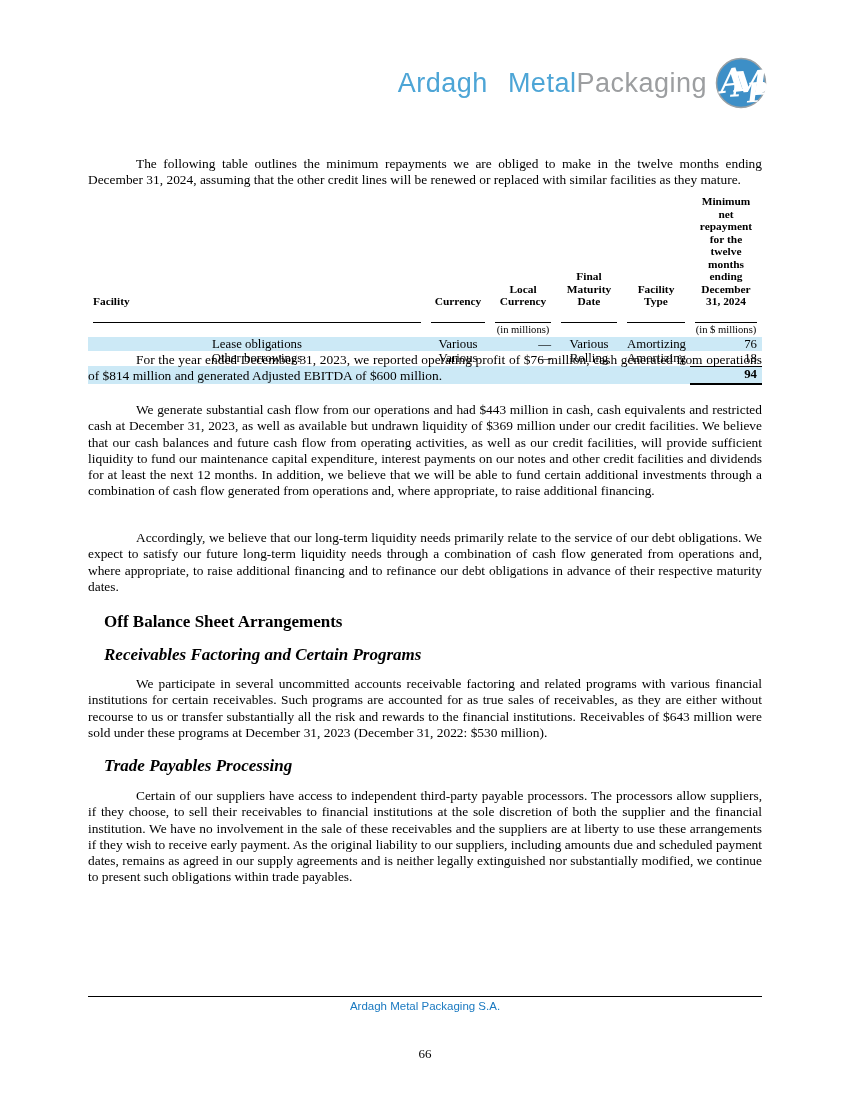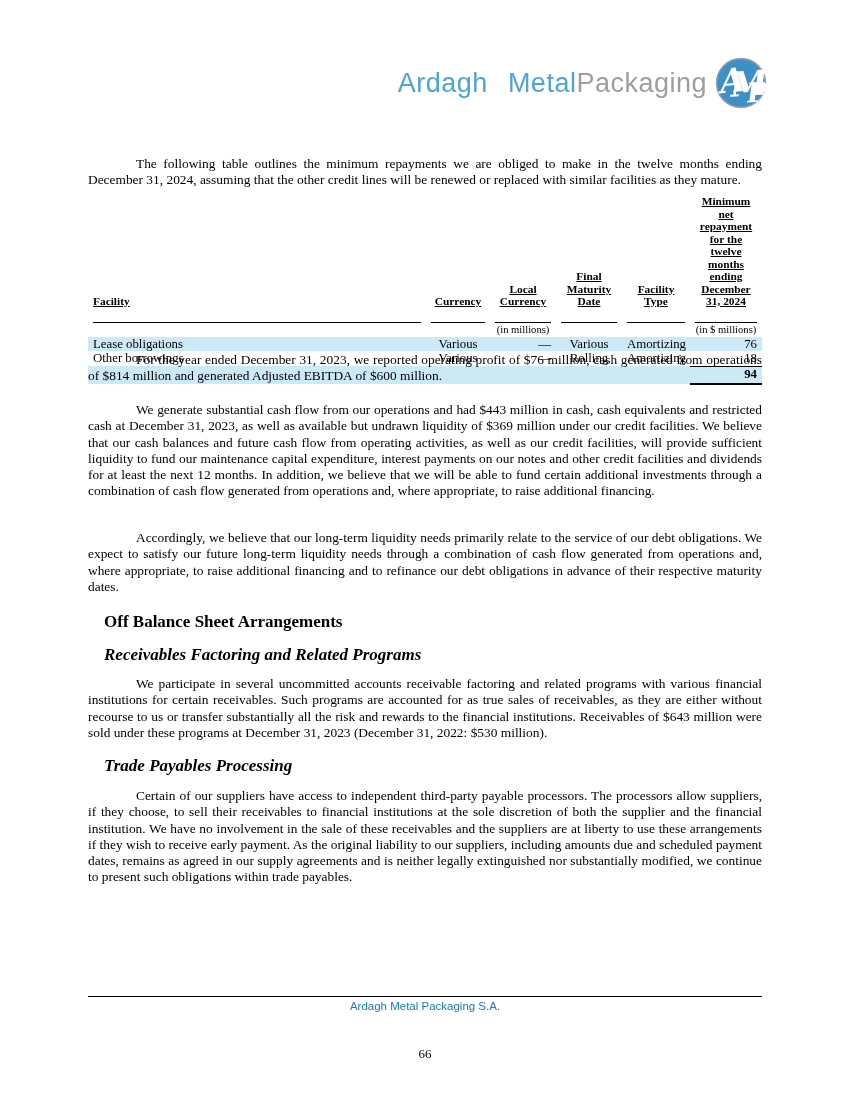--- a/index.html
+++ b/index.html
@@ -39,32 +39,32 @@
   .fin-table{
     position:absolute;left:88px;top:195px;width:674px;
     border-collapse:collapse;table-layout:fixed;
   }
   .fin-table th{
     vertical-align:bottom;padding:0 5px;
     font-size:11.4px;line-height:12.5px;font-weight:bold;
     text-align:center;
   }
   .fin-table th .lbl{
-    border-bottom:1.4px solid #000;padding-bottom:14px;text-decoration:underline;
+    border-bottom:1.4px solid #000;padding-bottom:14px;
   }
   .fin-table th .lbl.left{text-align:left;}
   .fin-table th .sub{
     min-height:14px;font-size:10.6px;line-height:13px;font-weight:normal;
   }
   .fin-table td{
     font-size:12.8px;line-height:14.6px;padding:0 5px;
     white-space:nowrap;
   }
   tr.hl td{background:#cce9f6;}
-  .left{text-align:left;}
+  .left{text-align:center;}
   .ctr{text-align:center;}
   .rt{text-align:right;padding-right:14px;}
   .amt{text-align:right;padding-right:9px;}
   td.line1{border-bottom:1.2px solid #000;}
   td.total-amt{font-weight:bold;border-bottom:2.6px solid #000;}
   tr.total td{height:16px;}
   
   .footer-line{
     position:absolute;left:88px;top:996px;width:674px;
     border-top:1.6px solid #000;
@@ -160,21 +160,21 @@
         <td class="amt total-amt">94</td>
       </tr>
     </tbody>
   </table>
 
   <div class="para" style="top:352px">For the year ended December 31, 2023, we reported operating profit of $76 million, cash generated from operations of $814 million and generated Adjusted EBITDA of $600 million.</div>
   <div class="para" style="top:402px">We generate substantial cash flow from our operations and had $443 million in cash, cash equivalents and restricted cash at December 31, 2023, as well as available but undrawn liquidity of $369 million under our credit facilities. We believe that our cash balances and future cash flow from operating activities, as well as our credit facilities, will provide sufficient liquidity to fund our maintenance capital expenditure, interest payments on our notes and other credit facilities and dividends for at least the next 12 months. In addition, we believe that we will be able to fund certain additional investments through a combination of cash flow generated from operations and, where appropriate, to raise additional financing.</div>
   <div class="para" style="top:530px">Accordingly, we believe that our long-term liquidity needs primarily relate to the service of our debt obligations. We expect to satisfy our future long-term liquidity needs through a combination of cash flow generated from operations and, where appropriate, to raise additional financing and to refinance our debt obligations in advance of their respective maturity dates.</div>
 
   <div class="heading" style="top:612px">Off Balance Sheet Arrangements</div>
-  <div class="heading italic" style="top:645px">Receivables Factoring and Related Programs</div>
+  <div class="heading italic" style="top:645px">Receivables Factoring and Certain Programs</div>
 
   <div class="para" style="top:676px">We participate in several uncommitted accounts receivable factoring and related programs with various financial institutions for certain receivables. Such programs are accounted for as true sales of receivables, as they are either without recourse to us or transfer substantially all the risk and rewards to the financial institutions. Receivables of $643 million were sold under these programs at December 31, 2023 (December 31, 2022: $530 million).</div>
 
   <div class="heading italic" style="top:756px">Trade Payables Processing</div>
 
   <div class="para" style="top:788px">Certain of our suppliers have access to independent third-party payable processors. The processors allow suppliers, if they choose, to sell their receivables to financial institutions at the sole discretion of both the supplier and the financial institution. We have no involvement in the sale of these receivables and the suppliers are at liberty to use these arrangements if they wish to receive early payment. As the original liability to our suppliers, including amounts due and scheduled payment dates, remains as agreed in our supply agreements and is neither legally extinguished nor substantially modified, we continue to present such obligations within trade payables.</div>
 
   <div class="footer-line"></div>
   <div class="footer-company">Ardagh Metal Packaging S.A.</div>
   <div class="page-number">66</div>

